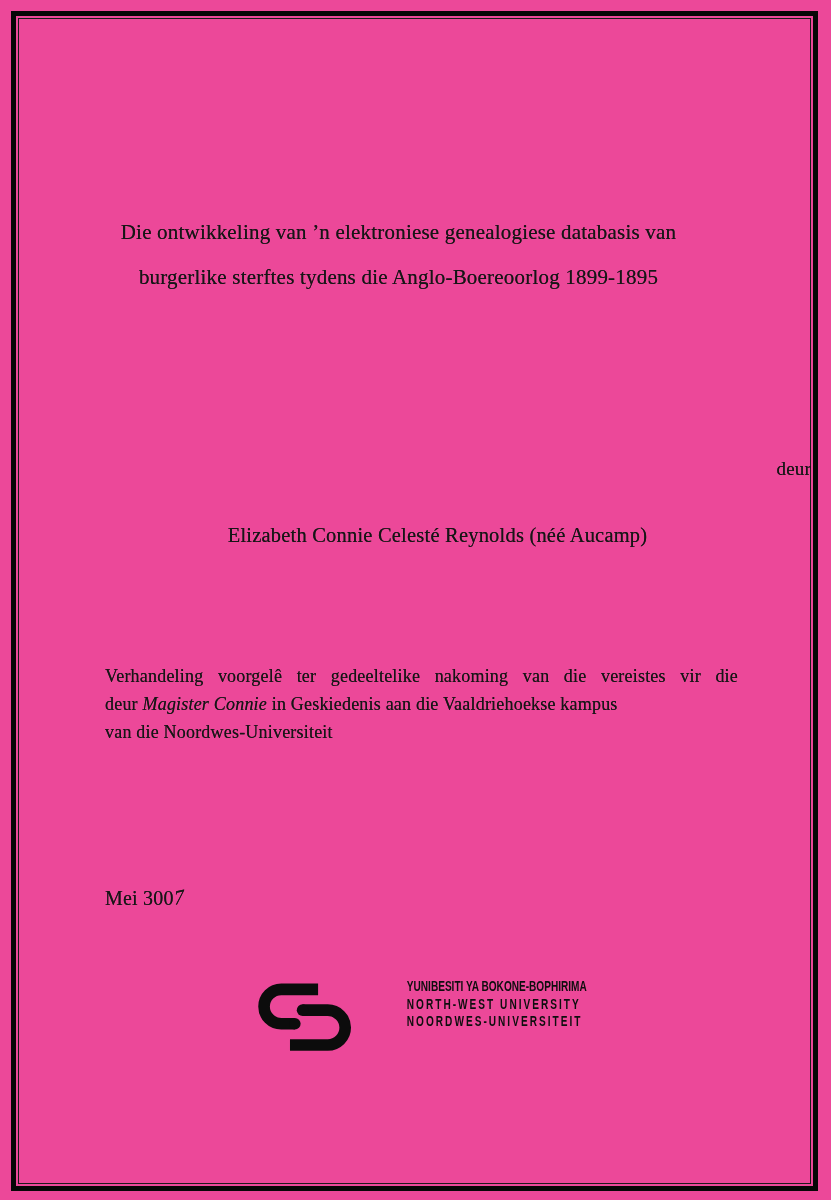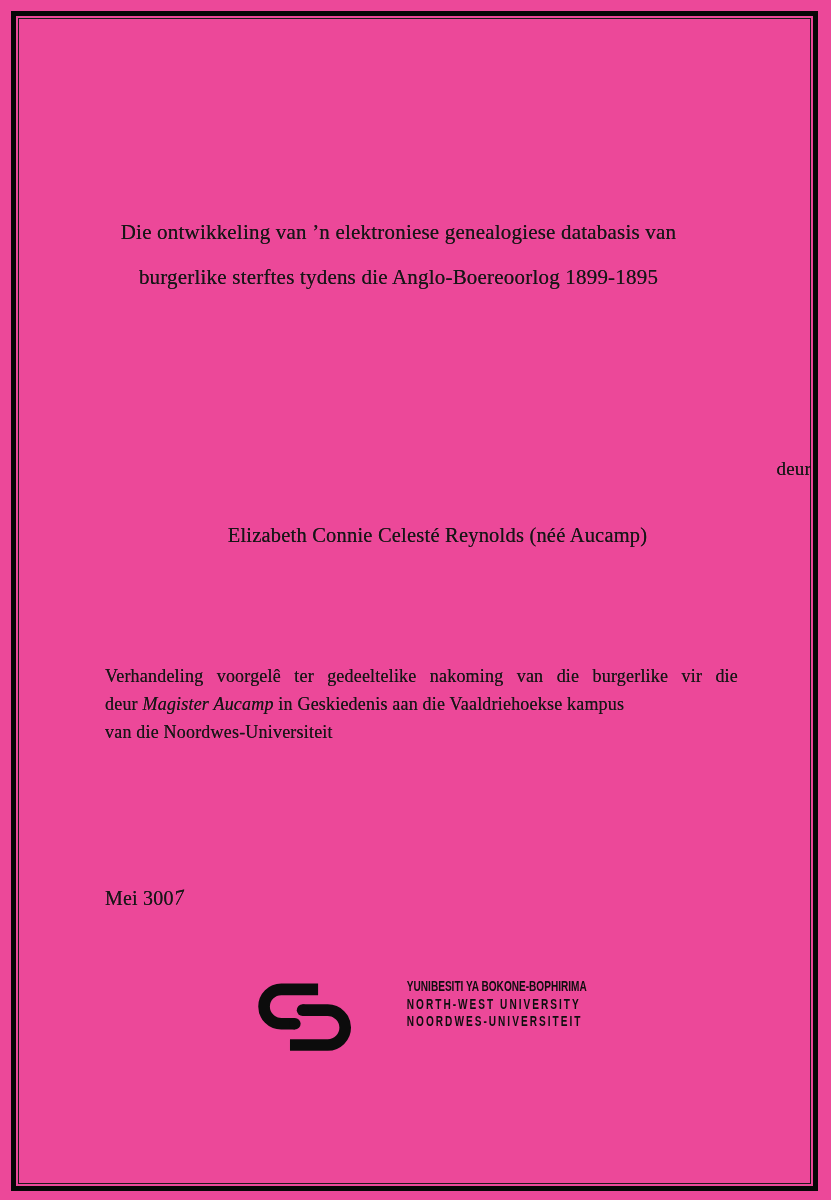--- a/index.html
+++ b/index.html
@@ -126,22 +126,22 @@
   <div class="thesis-title ink">
     <div>Die ontwikkeling van ’n elektroniese genealogiese databasis van</div>
     <div>burgerlike sterftes tydens die Anglo-Boereoorlog 1899-1895</div>
   </div>
 
   <div class="byline ink">deur</div>
 
   <div class="author ink">Elizabeth Connie Celesté Reynolds (néé Aucamp)</div>
 
   <div class="submission ink">
-    <div class="justified">Verhandeling voorgelê ter gedeeltelike nakoming van die burgerlike vir die</div>
-    <div><span>deur </span><span class="em">Magister Aucamp</span><span> in Geskiedenis aan die Vaaldriehoekse kampus</span></div>
+    <div class="justified">Verhandeling voorgelê ter gedeeltelike nakoming van die vereistes vir die</div>
+    <div><span>deur </span><span class="em">Magister Connie</span><span> in Geskiedenis aan die Vaaldriehoekse kampus</span></div>
     <div>van die Noordwes-Universiteit</div>
   </div>
 
   <div class="supervisor-block ink">
     <div><span>Mei 300</span><span class="digit-skew">7</span></div>
   </div>
 
   <div class="logo">
     <svg class="logo-mark" width="94" height="77" viewBox="0 0 97 77" aria-hidden="true">
       <path d="M 62 11.5 H 24 A 17.75 17.75 0 0 0 24 47 H 38" fill="none" stroke="#0c0c0c" stroke-width="12"></path>

